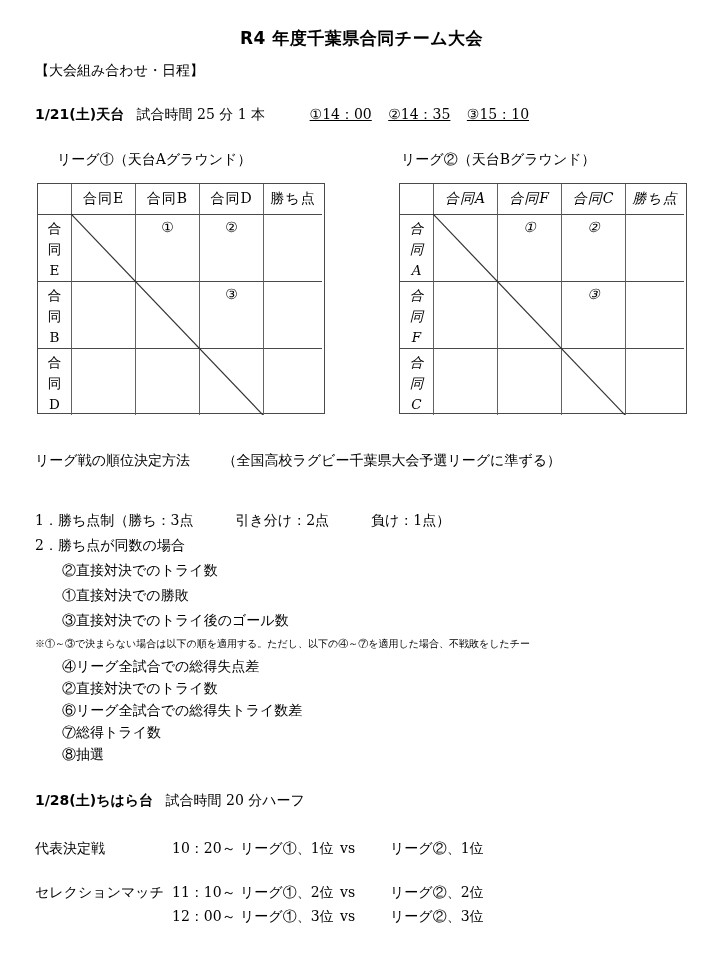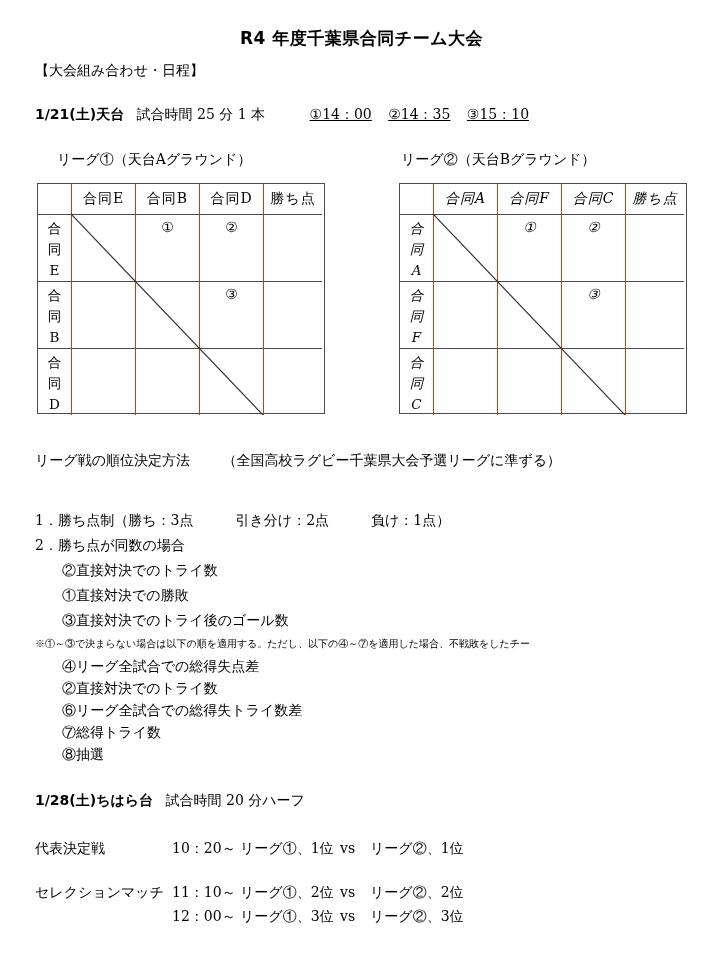--- a/index.html
+++ b/index.html
@@ -54,21 +54,21 @@
   .r-note-line2 { margin-left:12px; }
   .tb-b .tb-item { line-height:22px; margin-left:27px; }
 
   .matches { position:absolute; top:836px; left:35px; }
   .match-row { display:flex; height:24px; line-height:24px; white-space:nowrap; }
   .match-row.gap { margin-top:20px; }
   .m-name { width:137px; }
   .m-time { width:68px; }
   .m-a { width:100px; }
   .m-vs { width:30px; }
-  .m-b { width:100px; }
+  .m-b { width:100px;margin-left:20px; }
 </style>
 </head>
 <body>
 
 <div id="doc">
 
   <div class="title gothic">R4 年度千葉県合同チーム大会</div>
 
   <div class="section-heading">【大会組み合わせ・日程】</div>
 

